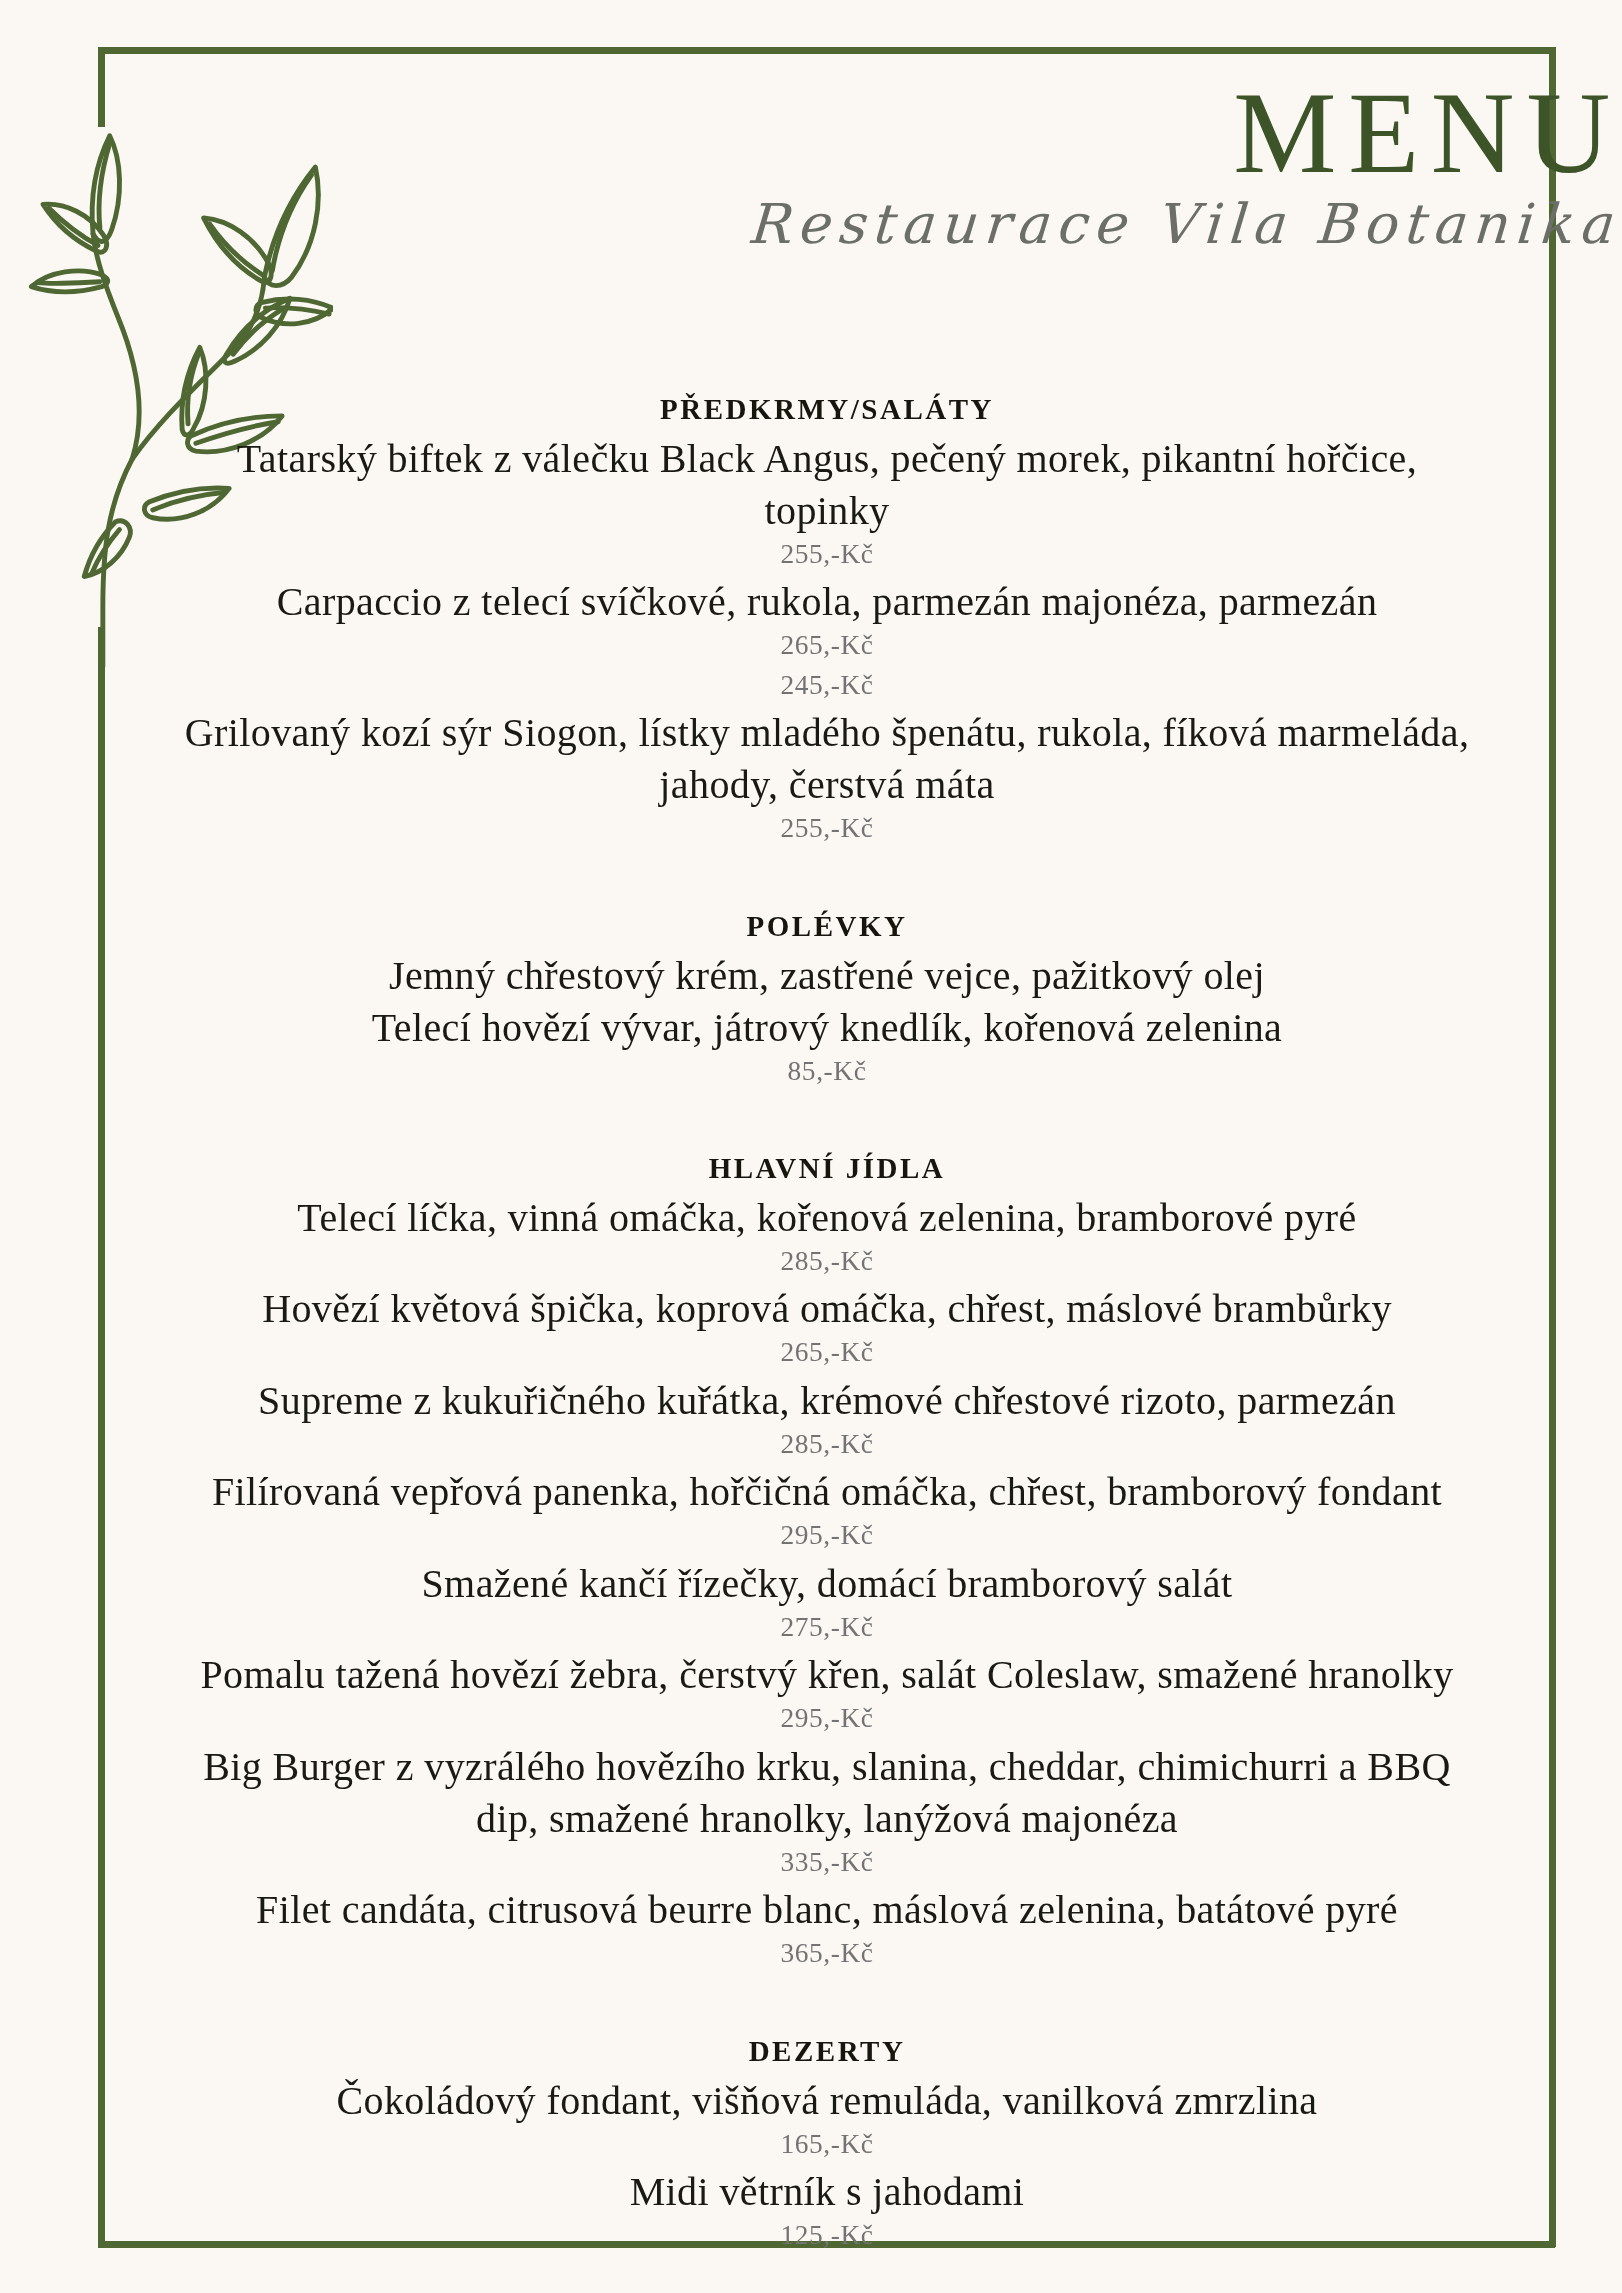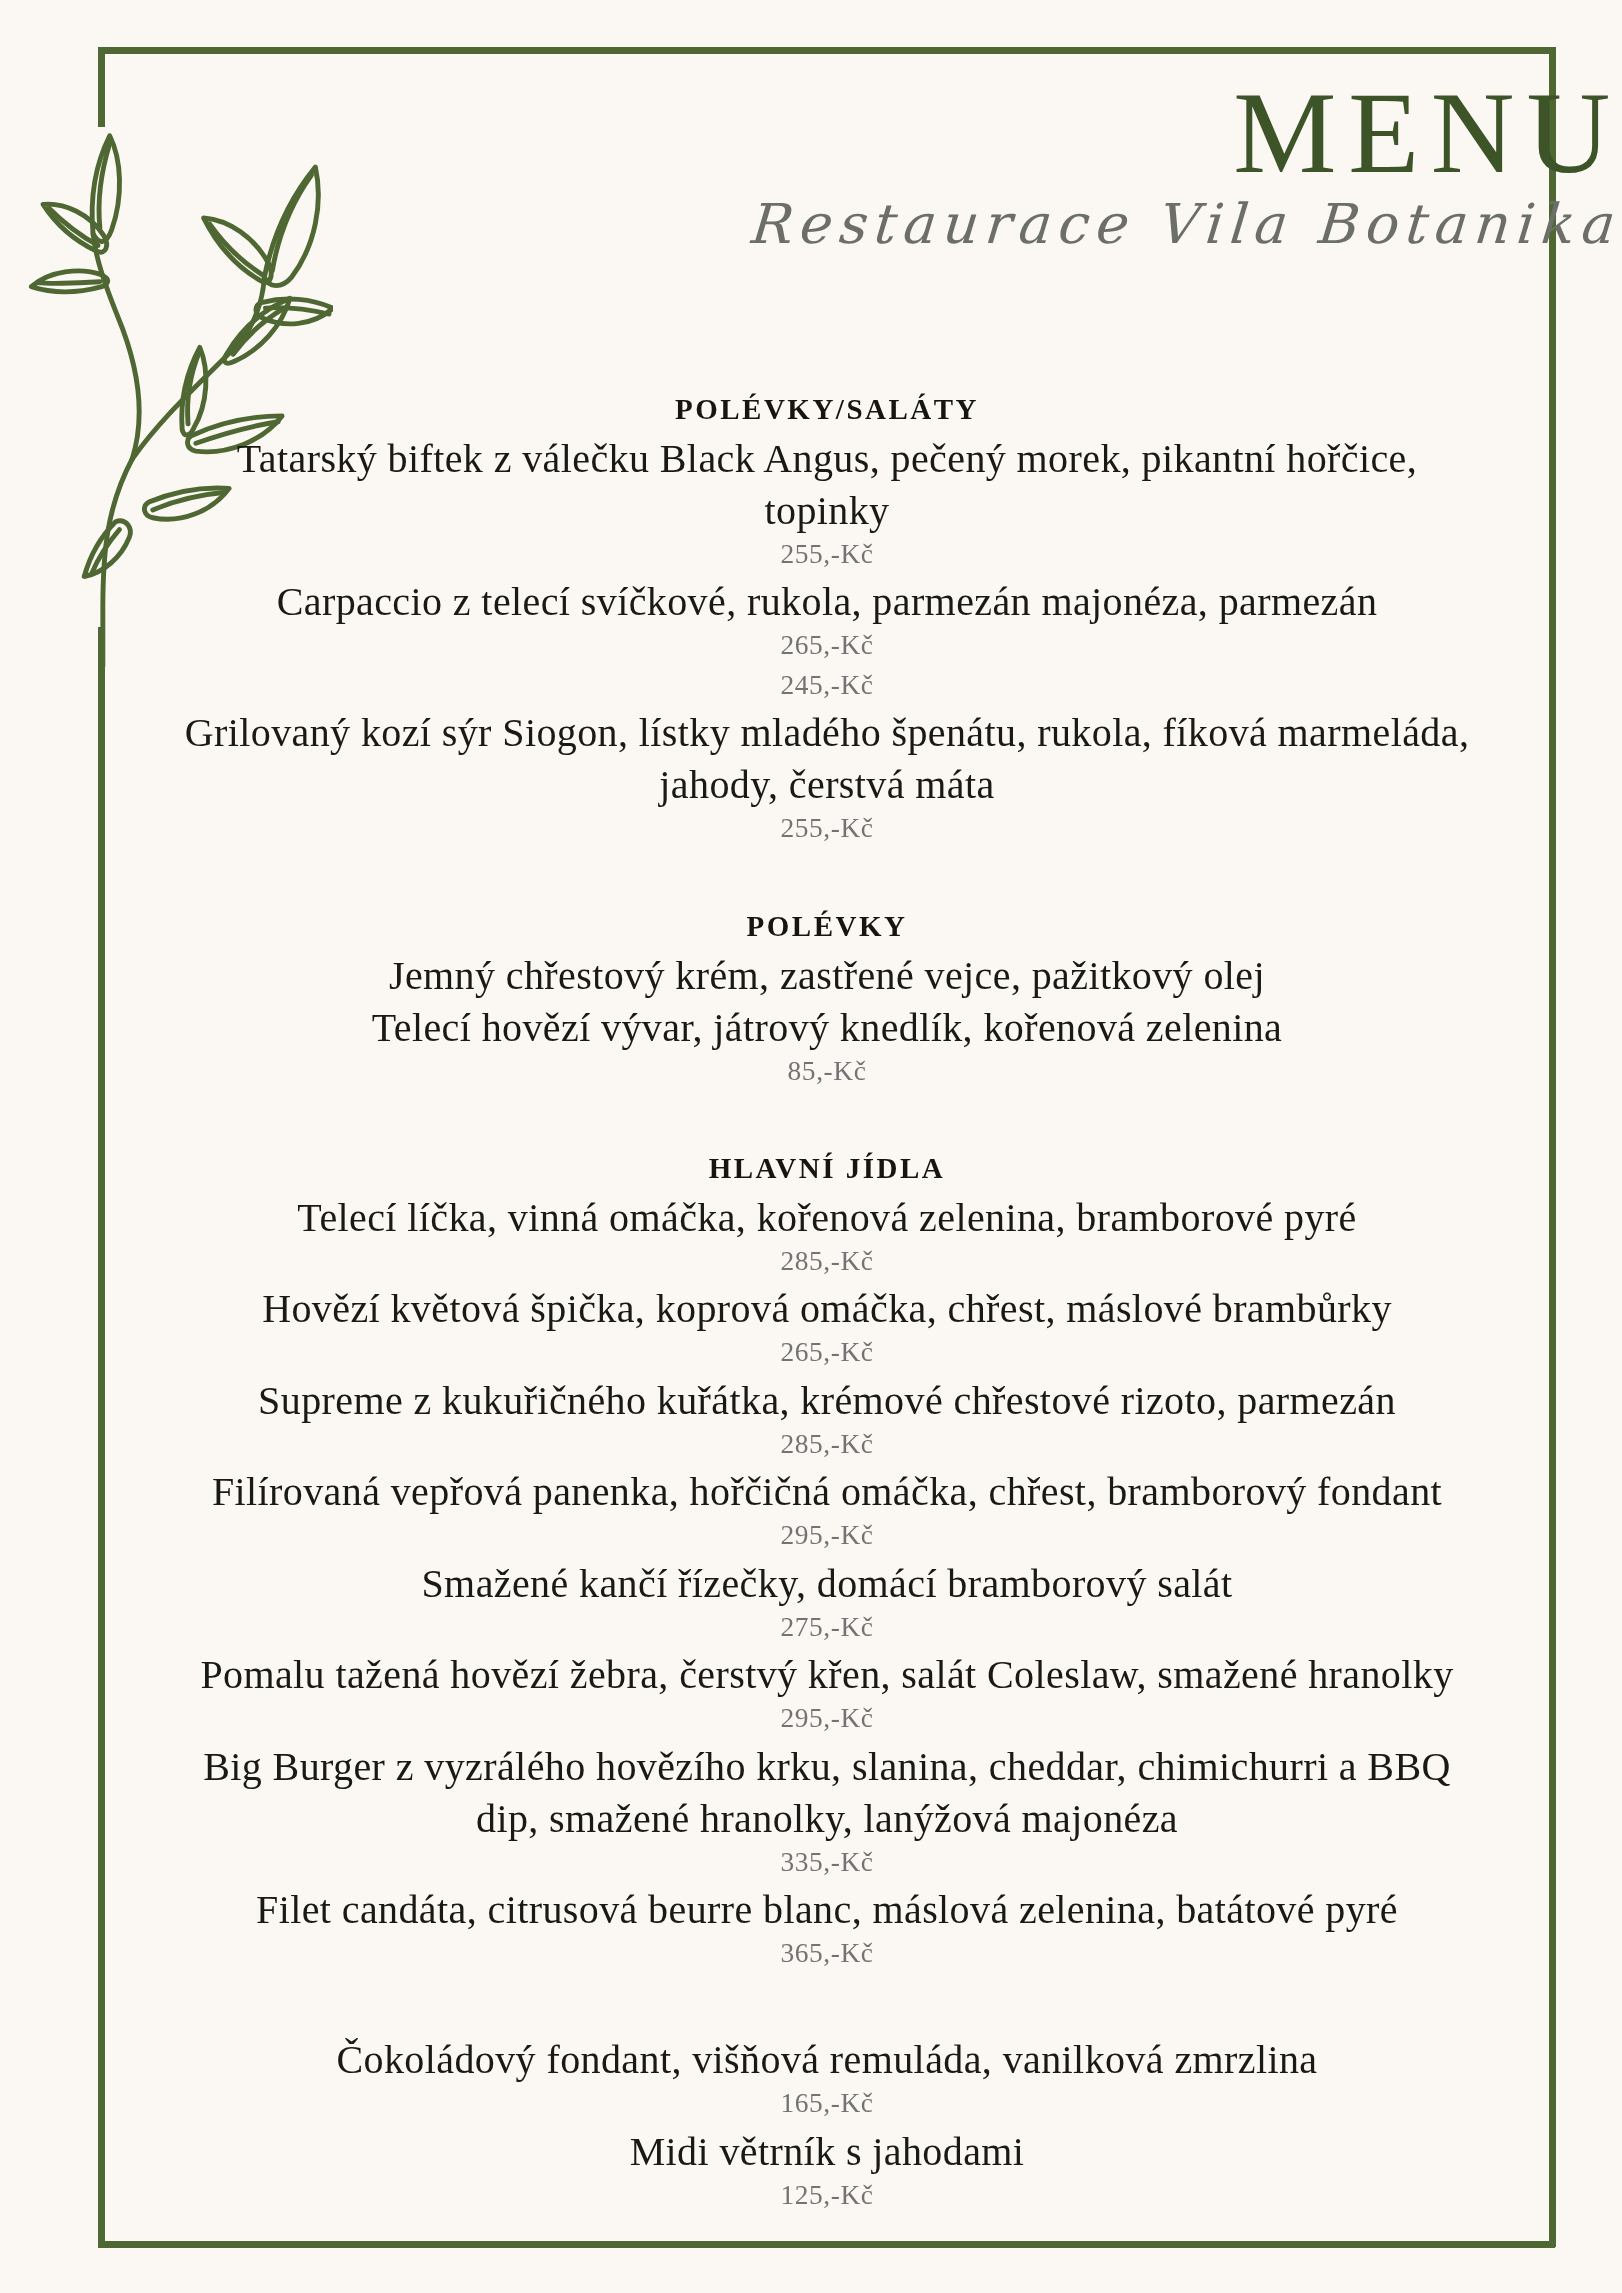--- a/index.html
+++ b/index.html
@@ -179,21 +179,21 @@
     </g>
   </svg>
 
   <div id="header">
     <h1 id="menu-title">MENU</h1>
     <div id="menu-subtitle">Restaurace Vila Botanika</div>
   </div>
 
   <div id="menu-body">
       <div class="section">
-        <div class="section-heading">POLÉVKY/SALÁTY</div>
+        <div class="section-heading">PŘEDKRMY/SALÁTY</div>
         <div class="item">
           <div class="item-name">Tatarský biftek z válečku Black Angus, pečený morek, pikantní hořčice, topinky</div>
           <div class="item-price">255,-Kč</div>
         </div>
         <div class="item">
           <div class="item-name">Carpaccio z telecí svíčkové, rukola, parmezán majonéza, parmezán</div>
           <div class="item-price">265,-Kč</div>
         </div>
         <div class="item">
           <div class="item-price">245,-Kč</div>
@@ -245,20 +245,21 @@
           <div class="item-name">Big Burger z vyzrálého hovězího krku, slanina, cheddar, chimichurri a BBQ dip, smažené hranolky, lanýžová majonéza</div>
           <div class="item-price">335,-Kč</div>
         </div>
         <div class="item">
           <div class="item-name">Filet candáta, citrusová beurre blanc, máslová zelenina, batátové pyré</div>
           <div class="item-price">365,-Kč</div>
         </div>
       </div>
       <div style="height: 33px;"></div>
       <div class="section">
+        <div class="section-heading">DEZERTY</div>
         <div class="item">
           <div class="item-name">Čokoládový fondant, višňová remuláda, vanilková zmrzlina</div>
           <div class="item-price">165,-Kč</div>
         </div>
         <div class="item">
           <div class="item-name">Midi větrník s jahodami</div>
           <div class="item-price">125,-Kč</div>
         </div>
       </div>
     </div>

